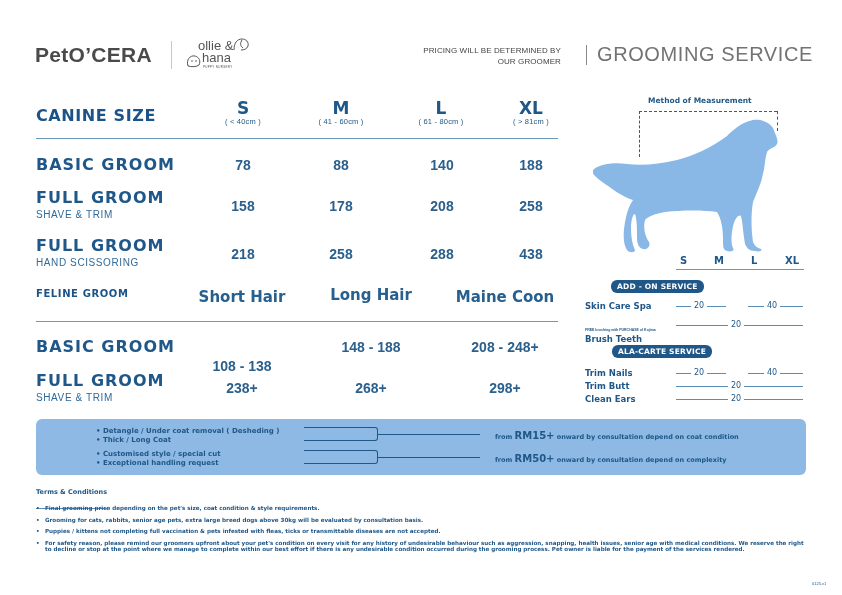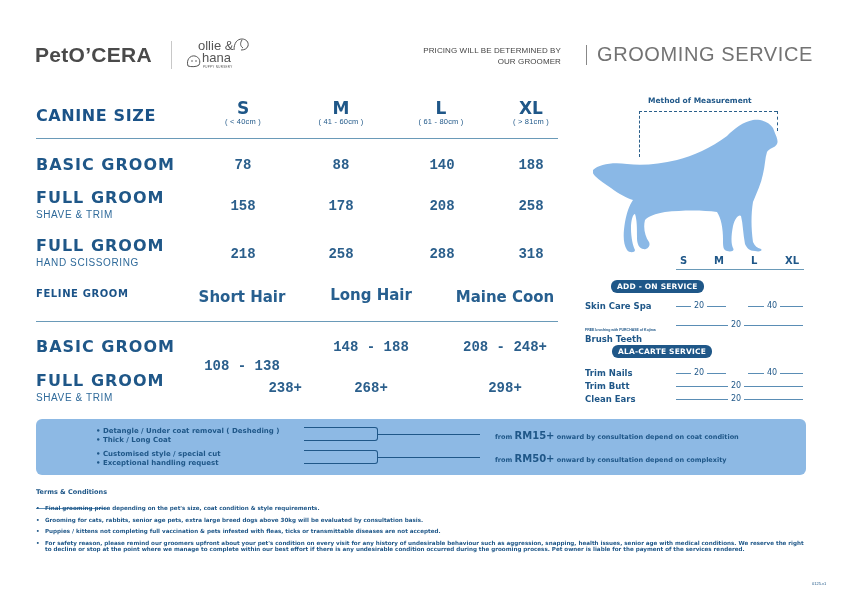--- a/index.html
+++ b/index.html
@@ -17,21 +17,21 @@
   .ollie .l3 { position: absolute; left: 17px; top: 27px; font-size: 3px; letter-spacing: 0.3px; }
   .ollie svg { position: absolute; }
   .pricing-note { right: 281px; top: 45px; text-align: right; font-family: "Liberation Sans", sans-serif; font-size: 8px; line-height: 11px; color: #444; letter-spacing: 0.1px; }
   .title-div { left: 586px; top: 45px; width: 1px; height: 20px; background: #888; }
   .page-title { left: 597px; top: 43px; font-family: "Liberation Sans", sans-serif; font-size: 20px; color: #737373; letter-spacing: 0.6px; }
 
   
   .row-label { font-family: "DejaVu Sans", sans-serif; font-weight: bold; color: #1f5788; letter-spacing: 1px; font-size: 16px; }
   .row-label.heavy { font-size: 10px; letter-spacing: 0.6px; color: #1b5388; }
   .row-sub { font-family: "Liberation Sans", sans-serif; font-size: 10px; color: #2f6a9a; letter-spacing: 0.6px; }
-  .cell { font-family: Liberation Mono, monospace; font-weight: bold; font-size: 14px; color: #2b5f8c; text-align: center; width: 100px; }
+  .cell { font-family: Liberation Sans, sans-serif; font-weight: bold; font-size: 14px; color: #2b5f8c; text-align: center; width: 100px; }
   .size-head { text-align: center; width: 80px; color: #1f5788; }
   .size-head .big { font-family: "DejaVu Sans", sans-serif; font-weight: bold; font-size: 17px; line-height: 18px; display: block; }
   .size-head .small { font-family: "Liberation Sans", sans-serif; font-size: 7.5px; display: block; letter-spacing: 0.2px; }
   .hr { height: 1px; background: #6a9ab8; }
   .feline-head { font-family: "DejaVu Sans", sans-serif; font-weight: bold; font-size: 15px; color: #275f8f; text-align: center; width: 120px; }
 
   
   .method-title { left: 648px; top: 96px; font-family: "DejaVu Sans", sans-serif; font-weight: bold; font-size: 7.5px; color: #1f5788; }
   .dash-h { left: 639px; top: 111px; width: 138px; border-top: 1px dashed #2a5f8a; }
   .dash-v1 { left: 639px; top: 111px; height: 46px; border-left: 1px dashed #2a5f8a; }
@@ -116,36 +116,36 @@
 <div class="abs cell" style="left:193px;top:198px;">158</div>
 <div class="abs cell" style="left:291px;top:198px;">178</div>
 <div class="abs cell" style="left:392px;top:198px;">208</div>
 <div class="abs cell" style="left:481px;top:198px;">258</div>
 
 <div class="abs row-label" style="left:36px;top:236px;">FULL GROOM</div>
 <div class="abs row-sub" style="left:36px;top:257px;">HAND SCISSORING</div>
 <div class="abs cell" style="left:193px;top:246px;">218</div>
 <div class="abs cell" style="left:291px;top:246px;">258</div>
 <div class="abs cell" style="left:392px;top:246px;">288</div>
-<div class="abs cell" style="left:481px;top:246px;">318</div>
+<div class="abs cell" style="left:481px;top:246px;">438</div>
 
 <div class="abs row-label heavy" style="left:36px;top:288px;">FELINE GROOM</div>
 <div class="abs feline-head" style="left:182px;top:288px;">Short Hair</div>
 <div class="abs feline-head" style="left:311px;top:286px;">Long Hair</div>
 <div class="abs feline-head" style="left:445px;top:288px;">Maine Coon</div>
 <div class="abs hr" style="left:36px;top:321px;width:522px;"></div>
 
 <div class="abs row-label" style="left:36px;top:337px;">BASIC GROOM</div>
 <div class="abs cell" style="left:182px;top:346px;width:120px;margin-top:12px;">108 - 138</div>
 <div class="abs cell" style="left:311px;top:339px;width:120px;">148 - 188</div>
 <div class="abs cell" style="left:445px;top:339px;width:120px;">208 - 248+</div>
 
 <div class="abs row-label" style="left:36px;top:371px;">FULL GROOM</div>
 <div class="abs row-sub" style="left:36px;top:392px;">SHAVE &amp; TRIM</div>
-<div class="abs cell" style="left:182px;top:380px;width:120px;text-align:right;">238+</div>
+<div class="abs cell" style="left:182px;top:380px;width:120px;">238+</div>
 <div class="abs cell" style="left:311px;top:380px;width:120px;">268+</div>
 <div class="abs cell" style="left:445px;top:380px;width:120px;">298+</div>
 
 <div class="abs method-title">Method of Measurement</div>
 <div class="abs dash-h"></div>
 <div class="abs dash-v1"></div>
 <div class="abs dash-v2"></div>
 <svg class="abs dog" width="190" height="136" viewBox="0 0 190 136">
   <path fill="#8ab8e6" d="
     M0 52 C6 46 20 44 34 46 C50 48 66 46 84 42 C100 38 118 30 134 18

